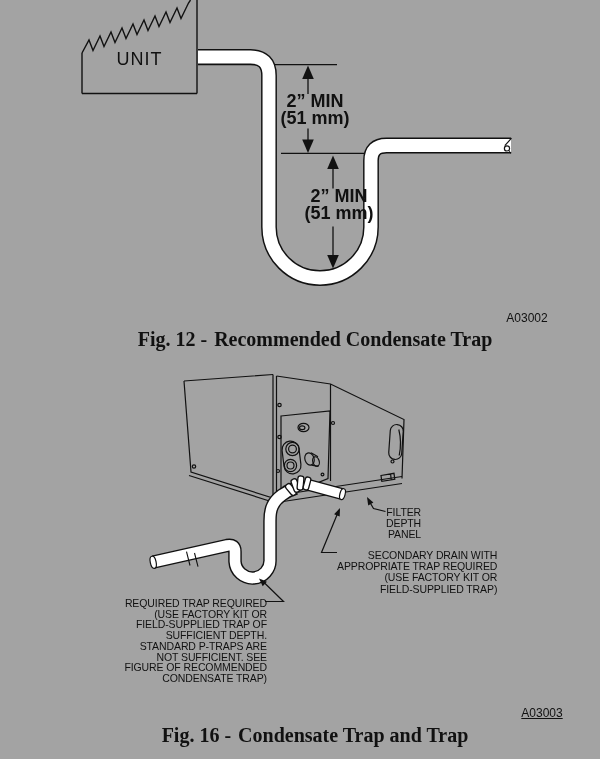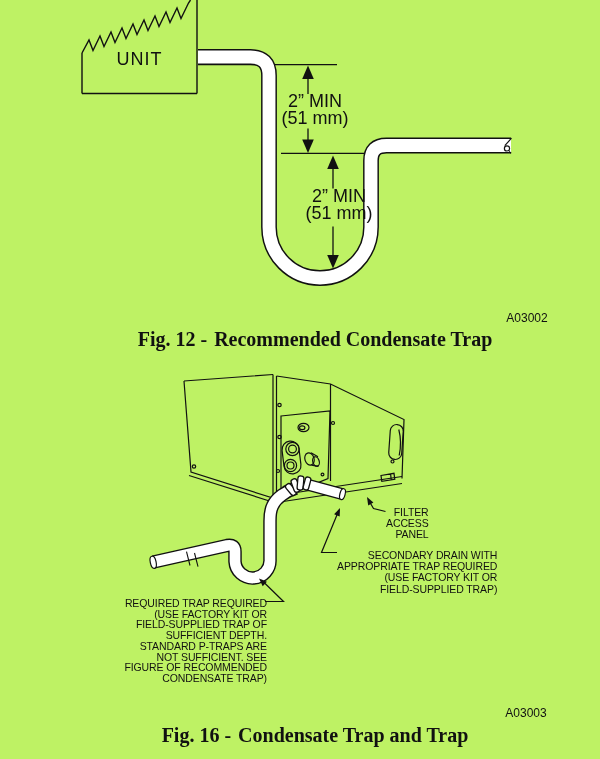--- a/index.html
+++ b/index.html
@@ -1,45 +1,46 @@
 <!DOCTYPE html>
 <html><head>
 <meta charset="utf-8">
 <style>
   html,body{margin:0;padding:0;background:#e8e8e8;}
   .page{
     position:relative;
     width:600px;height:759px;
-    background:#bef264;
+    background:#a3a3a3;
     overflow:hidden;
     font-family:"Liberation Sans", sans-serif;
     color:#111;
   }
   .art{position:absolute;left:0;top:0;}
   .abs{position:absolute;}
   .unit-label{
     left:82px;top:49px;width:115px;
     text-align:center;
     font-size:18px;letter-spacing:1px;
     color:#111;
   }
   .dim{
     text-align:center;
     font-size:18px;line-height:17px;
     color:#111;
     white-space:nowrap;
+    font-weight:bold;
   }
   .dim1{left:260px;top:92.5px;width:110px;}
   .dim2{left:284px;top:188px;width:110px;}
   .code{
     font-size:12px;color:#111;
     width:100px;text-align:center;
   }
   .code15{left:477px;top:310.5px;}
-  .code16{left:476px;top:705.5px;}
+  .code16{left:492px;top:705.5px;text-decoration:underline;}
   .caption{
     left:0;width:630px;text-align:center;
     font-family:"Liberation Serif", serif;
     font-weight:bold;font-size:20px;line-height:22px;
     color:#111;white-space:nowrap;
   }
   .caption15{top:327.5px;}
   .caption16{top:723.5px;}
   .fig-num{margin-right:7px;}
   .ann{
@@ -188,21 +189,21 @@
   </div>
 
   <div class="abs code code15">A03002</div>
 
   <div class="abs caption caption15">
     <span class="fig-num">Fig. 12 -</span><span>Recommended Condensate Trap</span>
   </div>
 
   <div class="abs ann ann-filter">
     <div>FILTER</div>
-    <div>ACCESS</div>
+    <div>DEPTH</div>
     <div>PANEL</div>
   </div>
 
   <div class="abs ann ann-secondary">
     <div>SECONDARY DRAIN WITH</div>
     <div>APPROPRIATE TRAP REQUIRED</div>
     <div>(USE FACTORY KIT OR</div>
     <div>FIELD-SUPPLIED TRAP)</div>
   </div>
 

